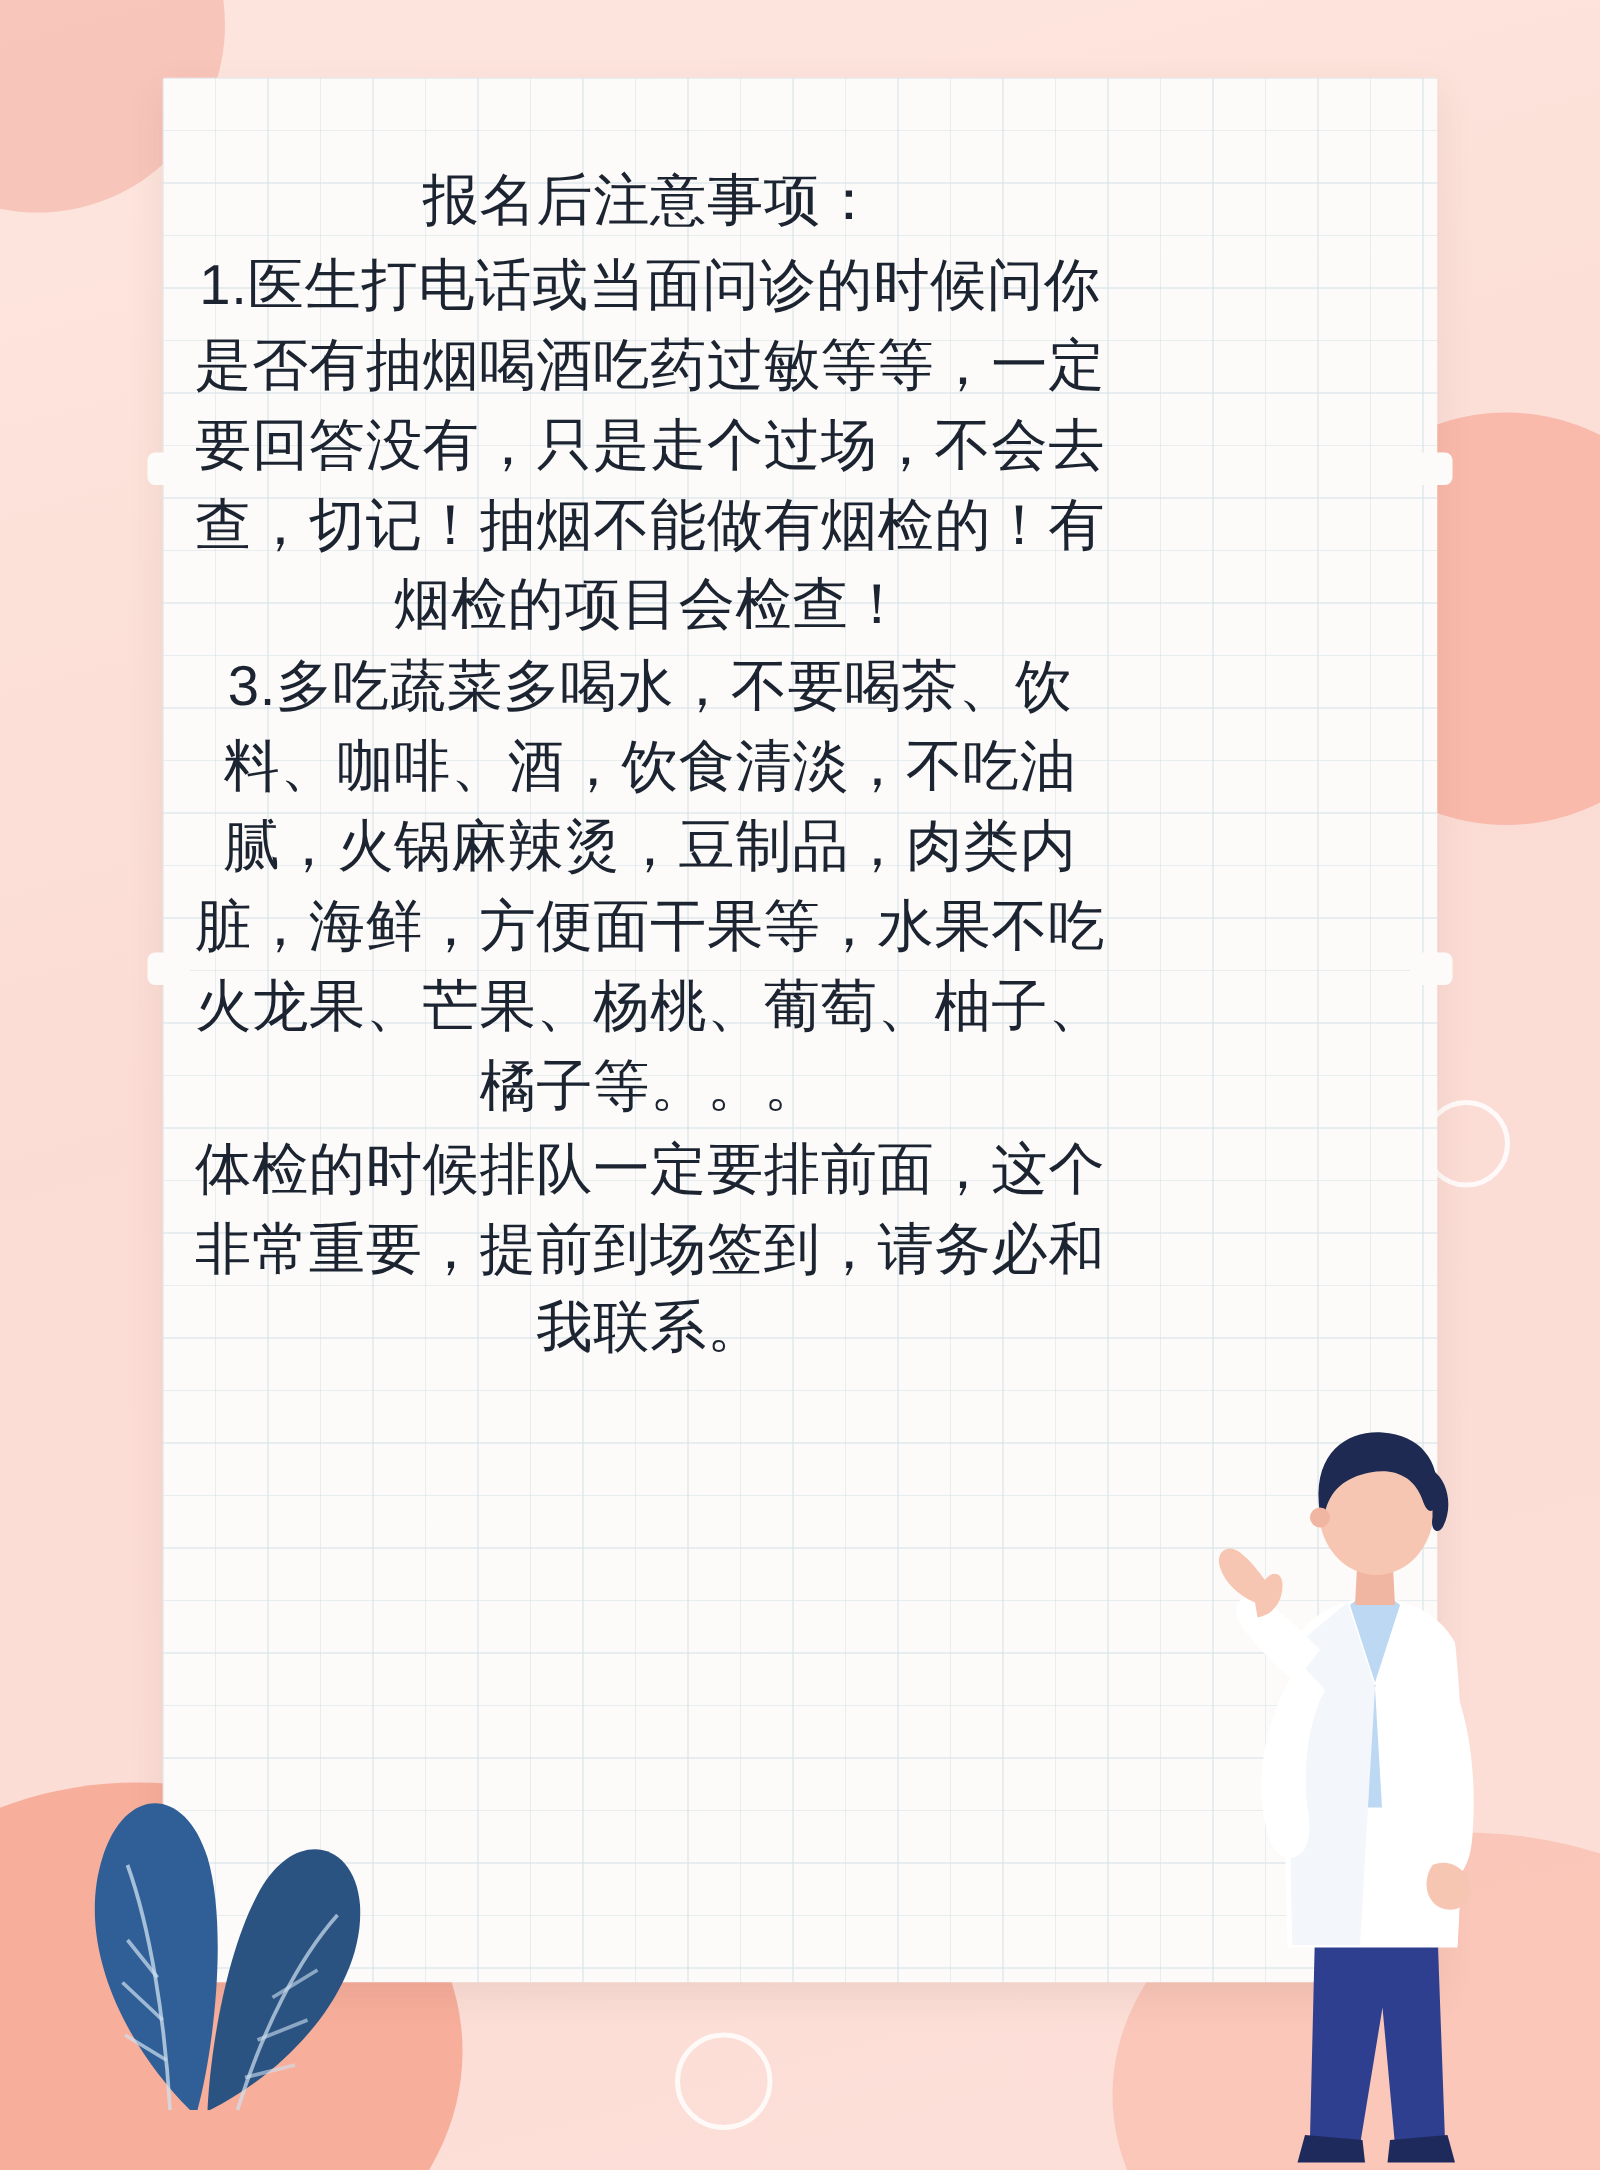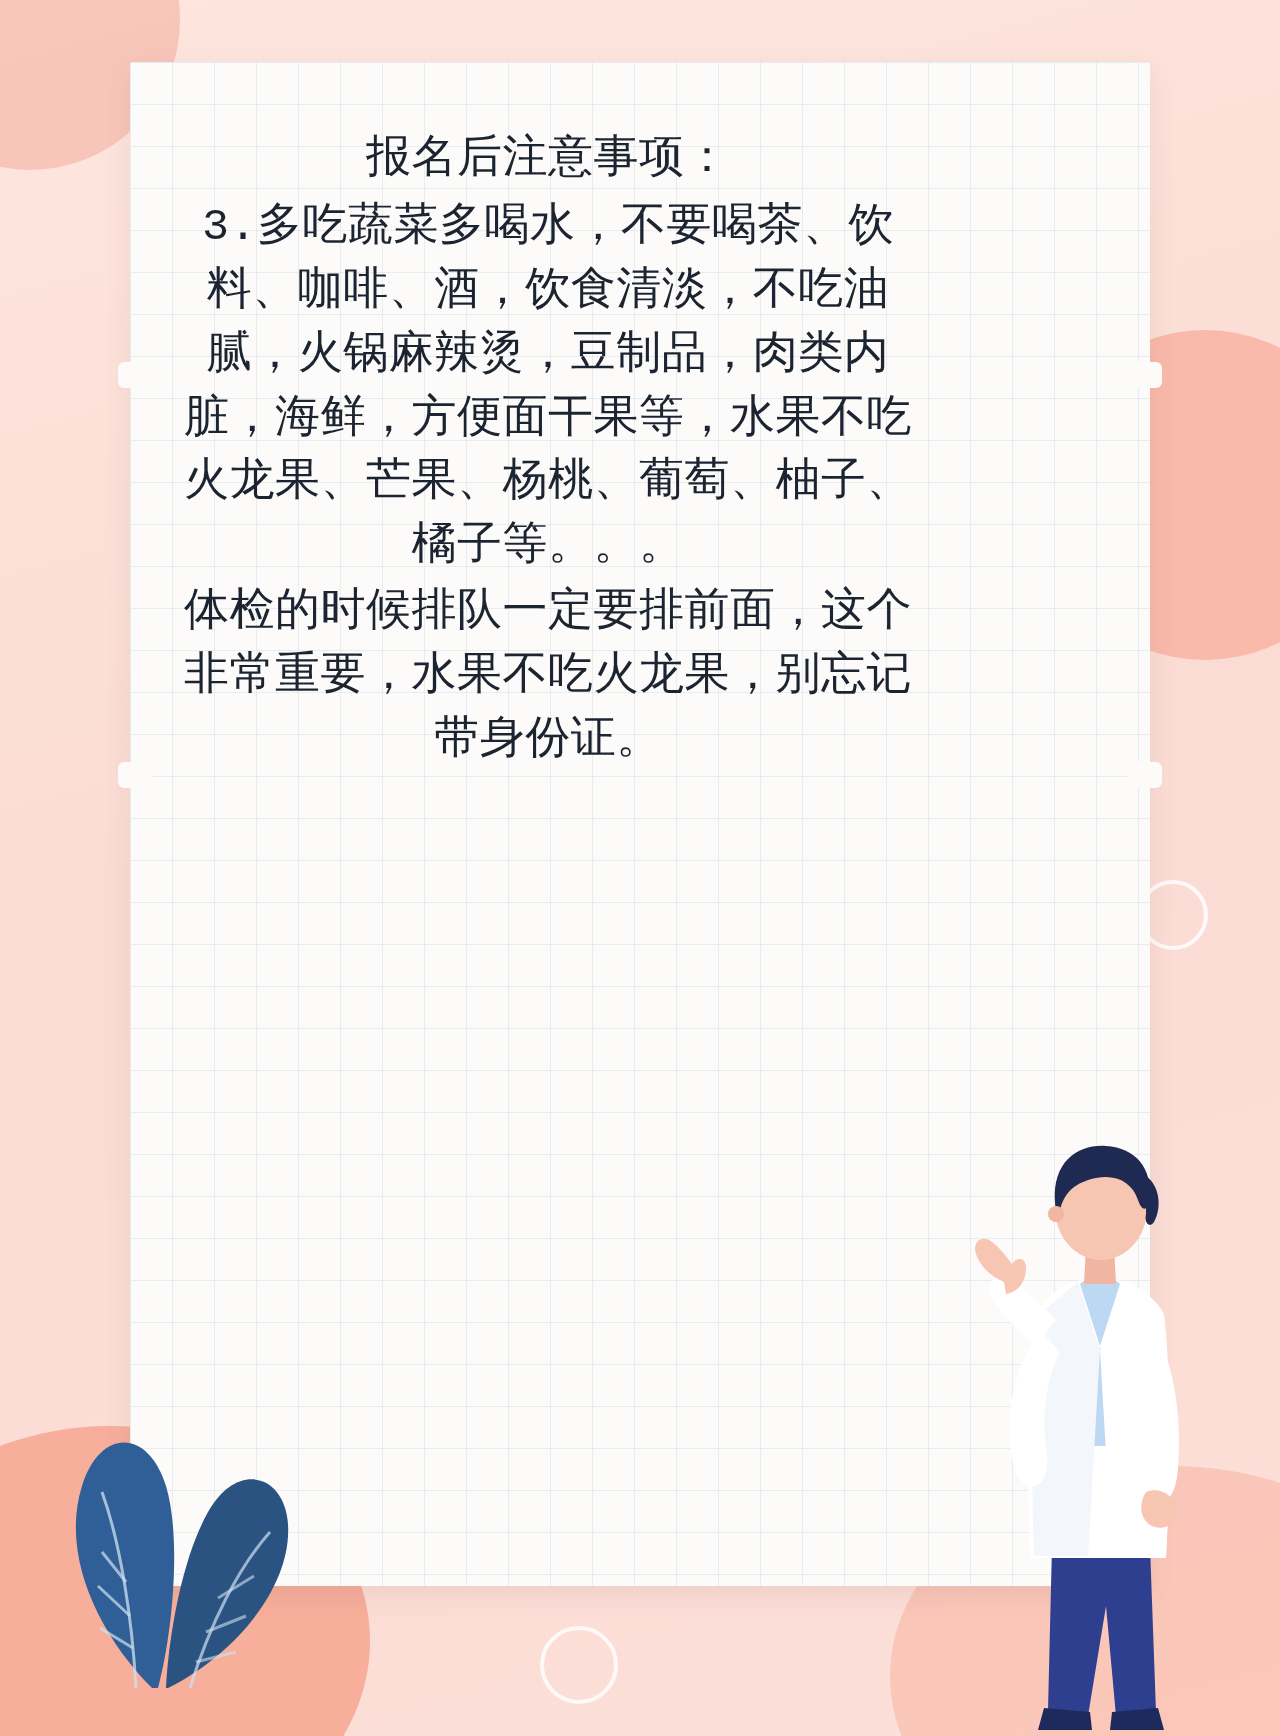--- a/index.html
+++ b/index.html
@@ -111,25 +111,24 @@
   .notch.n2 { top: 700px; }
 
   
   .content {
     position: absolute;
     left: 150px;
     top: 128px;
     width: 740px;
     text-align: center;
     color: #1b2430;
-    font-family: Liberation Mono, monospace;
+    font-family: Liberation Sans, sans-serif;
     font-size: 45px;
     line-height: 1.42;
     letter-spacing: .5px;
-    margin-left: 28px;
   }
   .content .para {
     margin: 0 0 2px 0;
     text-align: center;
   }
   .content .title {
     font-size: 45px;
     margin-bottom: 4px;
   }
 
@@ -167,22 +166,23 @@
 
   <div class="note-card">
     <div class="notch left n1"></div>
     <div class="notch left n2"></div>
     <div class="notch right n1"></div>
     <div class="notch right n2"></div>
   </div>
 
   <div class="content">
     <p class="para title">报名后注意事项：</p>
+    <p class="para">1.医生打电话或当面问诊的时候问你是否有抽烟喝酒吃药过敏等等，一定要回答没有，只是走个过场，不会去查，切记！抽烟不能做有烟检的！有烟检的项目会检查！</p>
     <p class="para">3.多吃蔬菜多喝水，不要喝茶、饮料、咖啡、酒，饮食清淡，不吃油腻，火锅麻辣烫，豆制品，肉类内脏，海鲜，方便面干果等，水果不吃火龙果、芒果、杨桃、葡萄、柚子、橘子等。。。</p>
-    <p class="para">体检的时候排队一定要排前面，这个非常重要，水果不吃火龙果，别忘记带身份证。</p>
+    <p class="para">体检的时候排队一定要排前面，这个非常重要，提前到场签到，请务必和我联系。</p>
   </div>
 
   <svg class="leaf" viewBox="0 0 300 360">
     <path d="M112 352 C 60 300, 20 220, 42 150 C 60 92, 108 92, 126 150 C 142 204, 132 300, 118 352 Z" fill="#2f5f96"></path>
     <path d="M128 352 C 196 318, 252 250, 248 188 C 244 136, 196 126, 168 176 C 140 226, 128 308, 126 352 Z" fill="#2a5382"></path>
     <path d="M96 352 C 92 280, 80 206, 62 156" stroke="#cfe0ef" stroke-width="3" fill="none" opacity=".75"></path>
     <path d="M90 280 L 58 250 M93 312 L 60 292 M86 246 L 62 216" stroke="#cfe0ef" stroke-width="3" fill="none" opacity=".7"></path>
     <path d="M150 352 C 170 288, 198 232, 230 196" stroke="#cfe0ef" stroke-width="3" fill="none" opacity=".7"></path>
     <path d="M166 296 L 206 280 M178 262 L 214 240 M156 326 L 196 316" stroke="#cfe0ef" stroke-width="3" fill="none" opacity=".6"></path>
   </svg>

